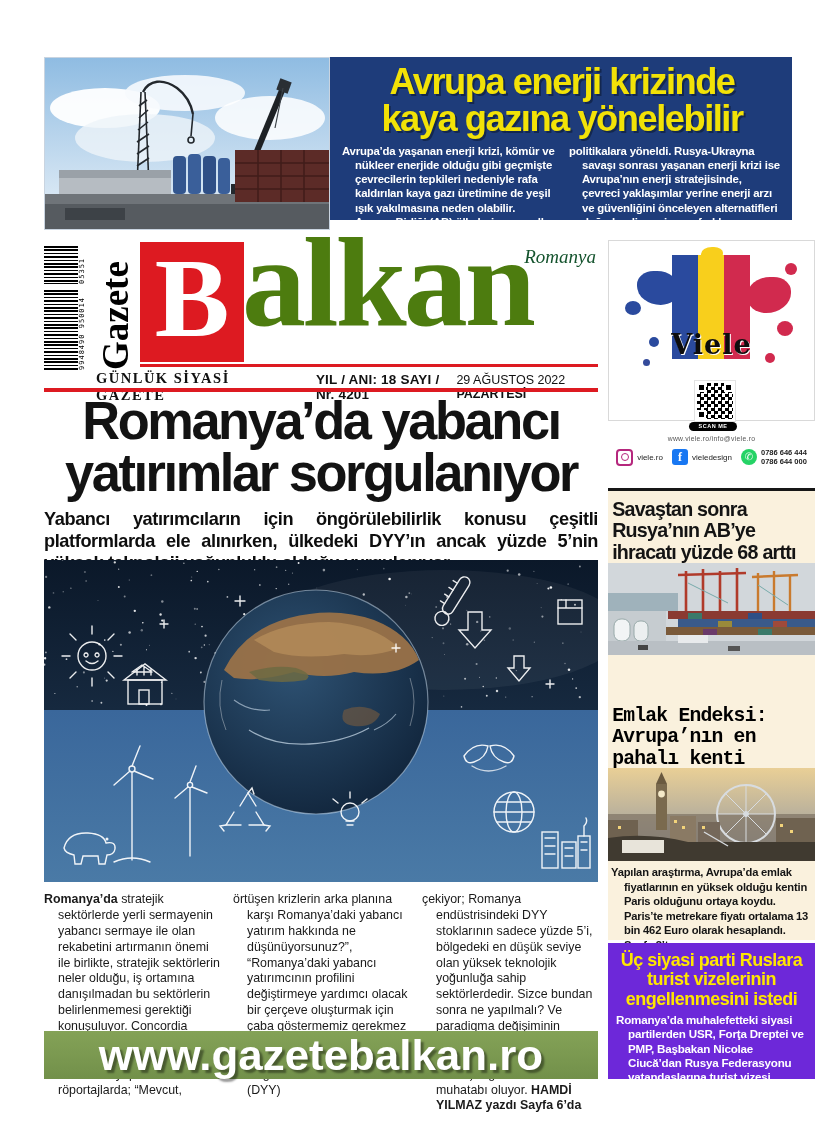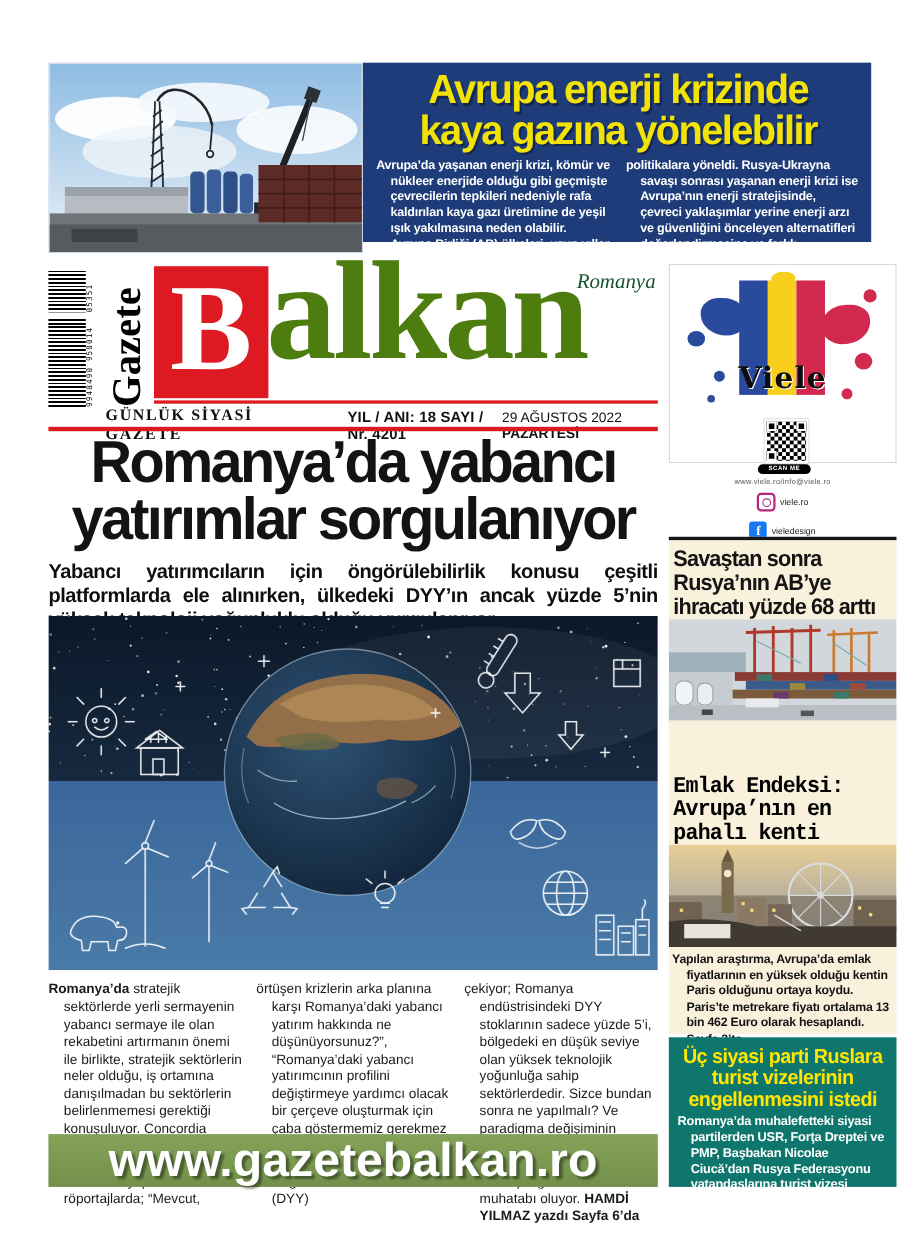--- a/index.html
+++ b/index.html
@@ -54,21 +54,21 @@
   #viele-brand{position:absolute;left:0;top:88px;width:100%;text-align:center;
        font-family:"DejaVu Serif",serif;font-weight:700;font-size:27px;color:#0d0d0d;letter-spacing:1px;
        text-shadow:1px 1px 0 #fff;}
   #qr{position:absolute;left:86px;top:140px;width:36px;height:36px;border:2px solid #fff;outline:1px solid #e2e2e2;
       background:repeating-conic-gradient(#000 0 25%,#fff 0 50%);background-size:7px 7px;}
   .qr-eye{position:absolute;width:9px;height:9px;background:#000;box-shadow:inset 0 0 0 2px #fff;}
   #qr .e1{left:0;top:0;} #qr .e2{right:0;top:0;} #qr .e3{left:0;bottom:0;}
   #scanme{position:absolute;left:80px;top:181px;width:48px;height:9px;background:#000;border-radius:5px;
       color:#fff;font-size:5.5px;font-weight:700;text-align:center;line-height:9px;letter-spacing:0.5px;}
   #viele-url{position:absolute;left:0;top:194px;width:100%;text-align:center;font-size:6.8px;color:#555;letter-spacing:0.3px;}
-  #socials{position:absolute;left:0;top:207px;width:100%;display:flex;justify-content:center;align-items:center;gap:9px;flex-direction:column;}
+  #socials{position:absolute;left:0;top:207px;width:100%;display:flex;justify-content:center;align-items:center;gap:9px;}
   .soc{display:flex;align-items:center;gap:4px;}
   .ig-icon{width:13px;height:13px;border:2px solid #b5277d;border-radius:4px;position:relative;}
   .ig-icon::after{content:"";position:absolute;left:2.5px;top:2.5px;width:8px;height:8px;border:1.6px solid #b5277d;border-radius:50%;box-sizing:border-box;}
   .fb-icon{width:16px;height:16px;background:#1877f2;border-radius:3px;color:#fff;font-weight:700;font-size:12px;
        text-align:center;line-height:16px;font-family:"Liberation Serif",serif;}
   .fb-icon::after{content:"f";}
   .wa-icon{width:16px;height:16px;background:#25d366;border-radius:50%;color:#fff;font-size:10px;text-align:center;line-height:16px;}
   .wa-icon::after{content:"✆";}
   .soc-label{font-size:8px;color:#222;}
   .phones{display:flex;flex-direction:column;font-size:7.5px;font-weight:700;color:#222;line-height:1.2;}
@@ -101,21 +101,21 @@
   .side-hl span{display:block;transform:scaleX(.96);}
   #s1-hl{top:498px;color:#141414;}
   #s2-hl{top:705px;color:#000000;font-family:Liberation Mono, monospace;}
   #s1-img{left:608px;top:563px;width:207px;height:92px;}
   #s2-img{left:608px;top:768px;width:207px;height:93px;}
   .side-cap{position:absolute;left:611px;width:202px;font-size:11.2px;line-height:1.3;color:#141414;
        font-weight:600;padding-left:13px;text-indent:-13px;box-sizing:border-box;letter-spacing:-0.2px;}
   #s1-cap{top:659px;}
   #s2-cap{top:865px;}
   .cap-lead,.cap-ref{font-weight:800;}
-  #red-box{left:608px;top:943px;width:207px;height:136px;background:#0f766e;box-sizing:border-box;padding:7px 8px 6px 8px;}
+  #red-box{left:608px;top:943px;width:207px;height:136px;background:#6d28d9;box-sizing:border-box;padding:7px 8px 6px 8px;}
   #red-box .hl{color:#ffe600;font-weight:800;font-size:18.5px;line-height:1.05;text-align:center;letter-spacing:-0.5px;}
   #red-box .hl span{display:block;transform:scaleX(.97);}
   #red-box .bd{margin-top:5px;color:#fff;font-weight:700;font-size:11.6px;line-height:1.22;
        padding-left:12px;text-indent:-12px;letter-spacing:-0.2px;}
 </style>
 </head>
 <body>
 
 <div id="page">
 

